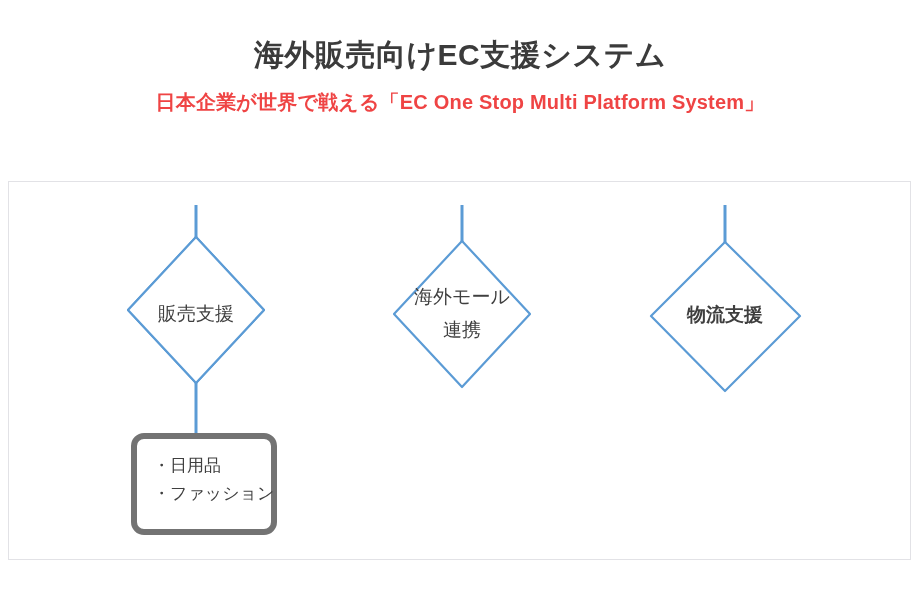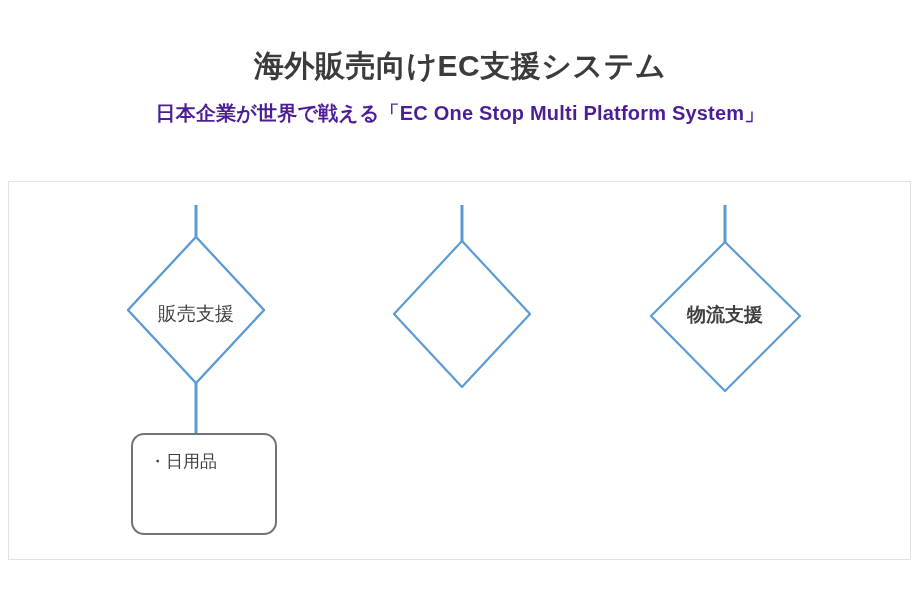--- a/index.html
+++ b/index.html
@@ -19,34 +19,34 @@
   
   .header {
     position: absolute;
     left: 0;
     top: 0;
     width: 920px;
     text-align: center;
   }
   .page-title {
     margin: 0;
-    padding-top: 49px;
+    padding-top: 38px;
     font-size: 30px;
     font-weight: bold;
     letter-spacing: 0.5px;
     color: #3b3b3b;
     line-height: 1.15;
   }
   .page-subtitle {
     margin: 0;
     padding-top: 17px;
     font-size: 20px;
     font-weight: bold;
     letter-spacing: 0.2px;
-    color: #4c1d95;
+    color: #ef4444;
     line-height: 1.2;
   }
 
   
   .diagram-frame {
     position: absolute;
     left: 8px;
     top: 181px;
     width: 903px;
     height: 379px;
@@ -90,21 +90,21 @@
   .node-logistics .node-label { top: 32px; height: 156px; font-weight: bold; }
 
   
   .list-box {
     position: absolute;
     left: 131px;
     top: 433px;
     width: 146px;
     height: 102px;
     box-sizing: border-box;
-    border: 2px solid #737373;
+    border: 6px solid #737373;
     border-radius: 13px;
     background: #ffffff;
     padding: 13px 0 0 16px;
   }
   .list-item {
     color: #3f3f3f;
     font-size: 17px;
     line-height: 1.65;
     white-space: nowrap;
   }
@@ -130,27 +130,32 @@
   <div class="node-label">
     <span>販売支援</span>
   </div>
 </div>
 
 <div class="node node-mall">
   <svg width="152" height="190" viewBox="0 0 152 190" aria-hidden="true">
     <line x1="76" y1="0" x2="76" y2="50" stroke="#5b9bd5" stroke-width="3"></line>
     <path d="M76 36 L144 109 L76 182 L8 109 Z" fill="#ffffff" stroke="#5b9bd5" stroke-width="2.2" stroke-linejoin="round"></path>
   </svg>
+  <div class="node-label">
+    <span>海外モール</span>
+    <span>連携</span>
+  </div>
 </div>
 
 <div class="node node-logistics">
   <svg width="154" height="192" viewBox="0 0 154 192" aria-hidden="true">
     <line x1="77" y1="0" x2="77" y2="52" stroke="#5b9bd5" stroke-width="3"></line>
     <path d="M77 37 L152 111 L77 186 L3 111 Z" fill="#ffffff" stroke="#5b9bd5" stroke-width="2.2" stroke-linejoin="round"></path>
   </svg>
   <div class="node-label">
     <span>物流支援</span>
   </div>
 </div>
 
 <div class="list-box">
   <div class="list-item">・日用品</div>
+  <div class="list-item">・ファッション</div>
 </div>
 
 </body></html>

